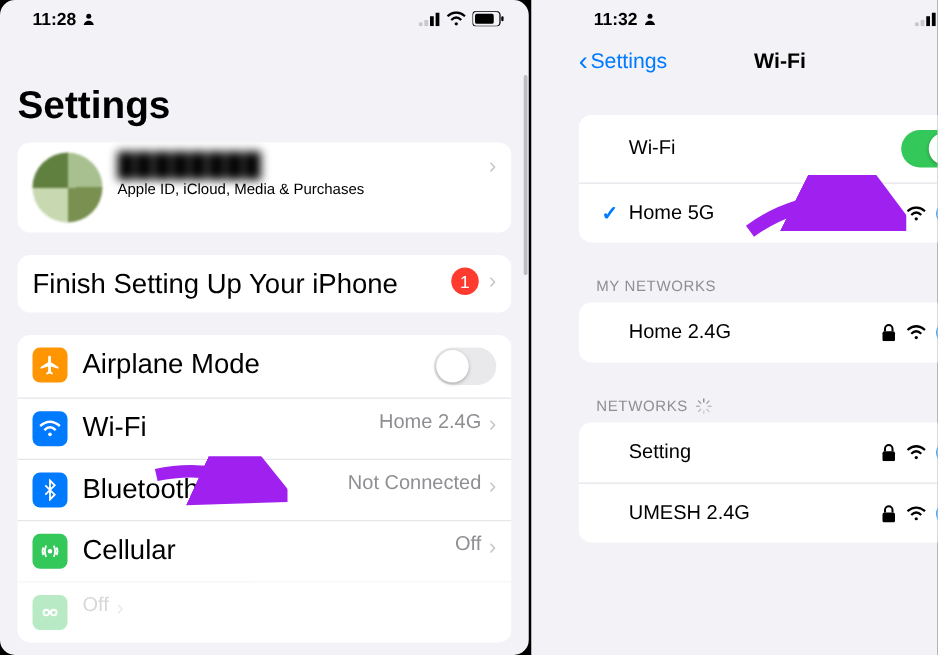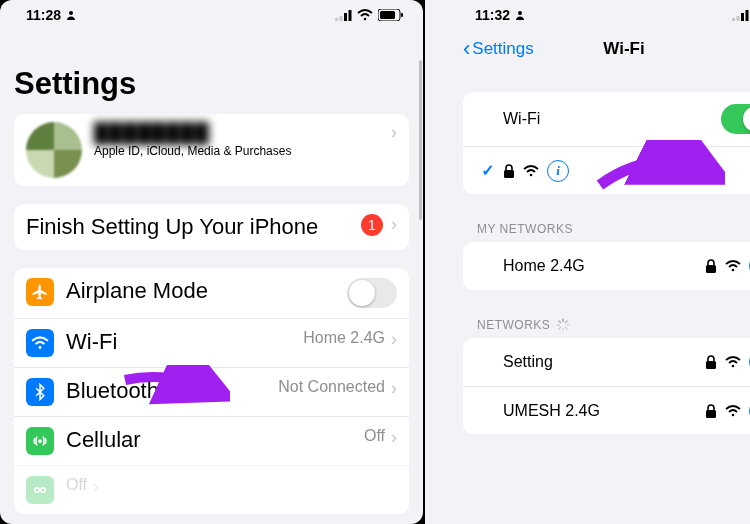--- a/index.html
+++ b/index.html
@@ -288,20 +288,21 @@
   <div class="card">
     <div class="wifi-row">
       <span style="width:26px"></span>
       <span class="label">Wi-Fi</span>
       <div class="toggle on">
           <div class="knob"></div>
         </div>
     </div>
     <div class="wifi-row">
       <span class="check">✓</span>
+      <span class="label">Home 5G</span>
       <span class="wifi-tail">
         <svg width="12" height="14" viewBox="0 0 12 14" fill="#000">
             <rect x="1" y="6" width="10" height="8" rx="1.5"></rect>
             <path d="M3 6 V4 a3 3 0 0 1 6 0 V6" fill="none" stroke="#000" stroke-width="1.6"></path>
           </svg>
         <svg width="16" height="12" viewBox="0 0 16 12" fill="none" stroke="#000" stroke-width="1.8">
             <path d="M1 4 Q8 -2 15 4"></path>
             <path d="M4 7 Q8 3 12 7"></path>
             <circle cx="8" cy="10" r="1.3" fill="#000" stroke="none"></circle>
           </svg>

